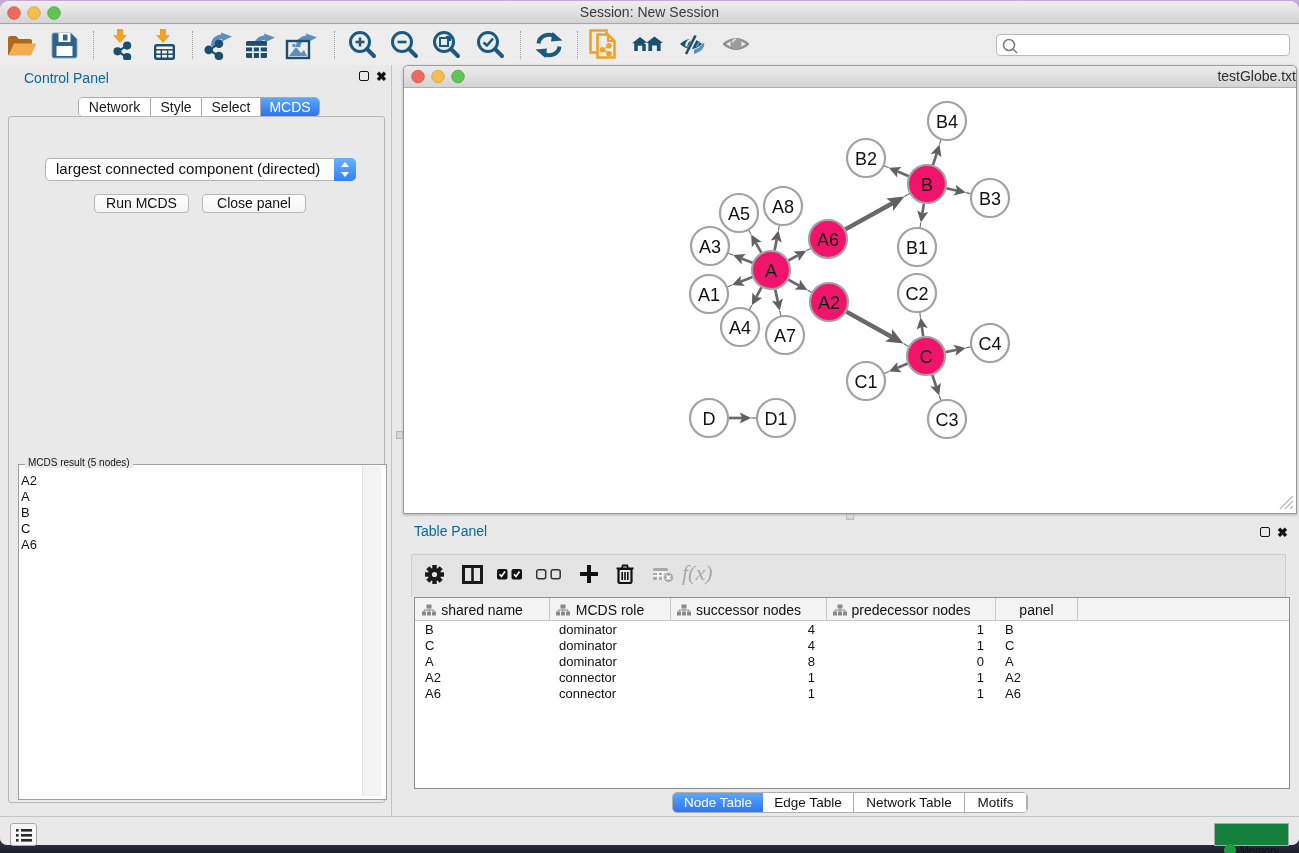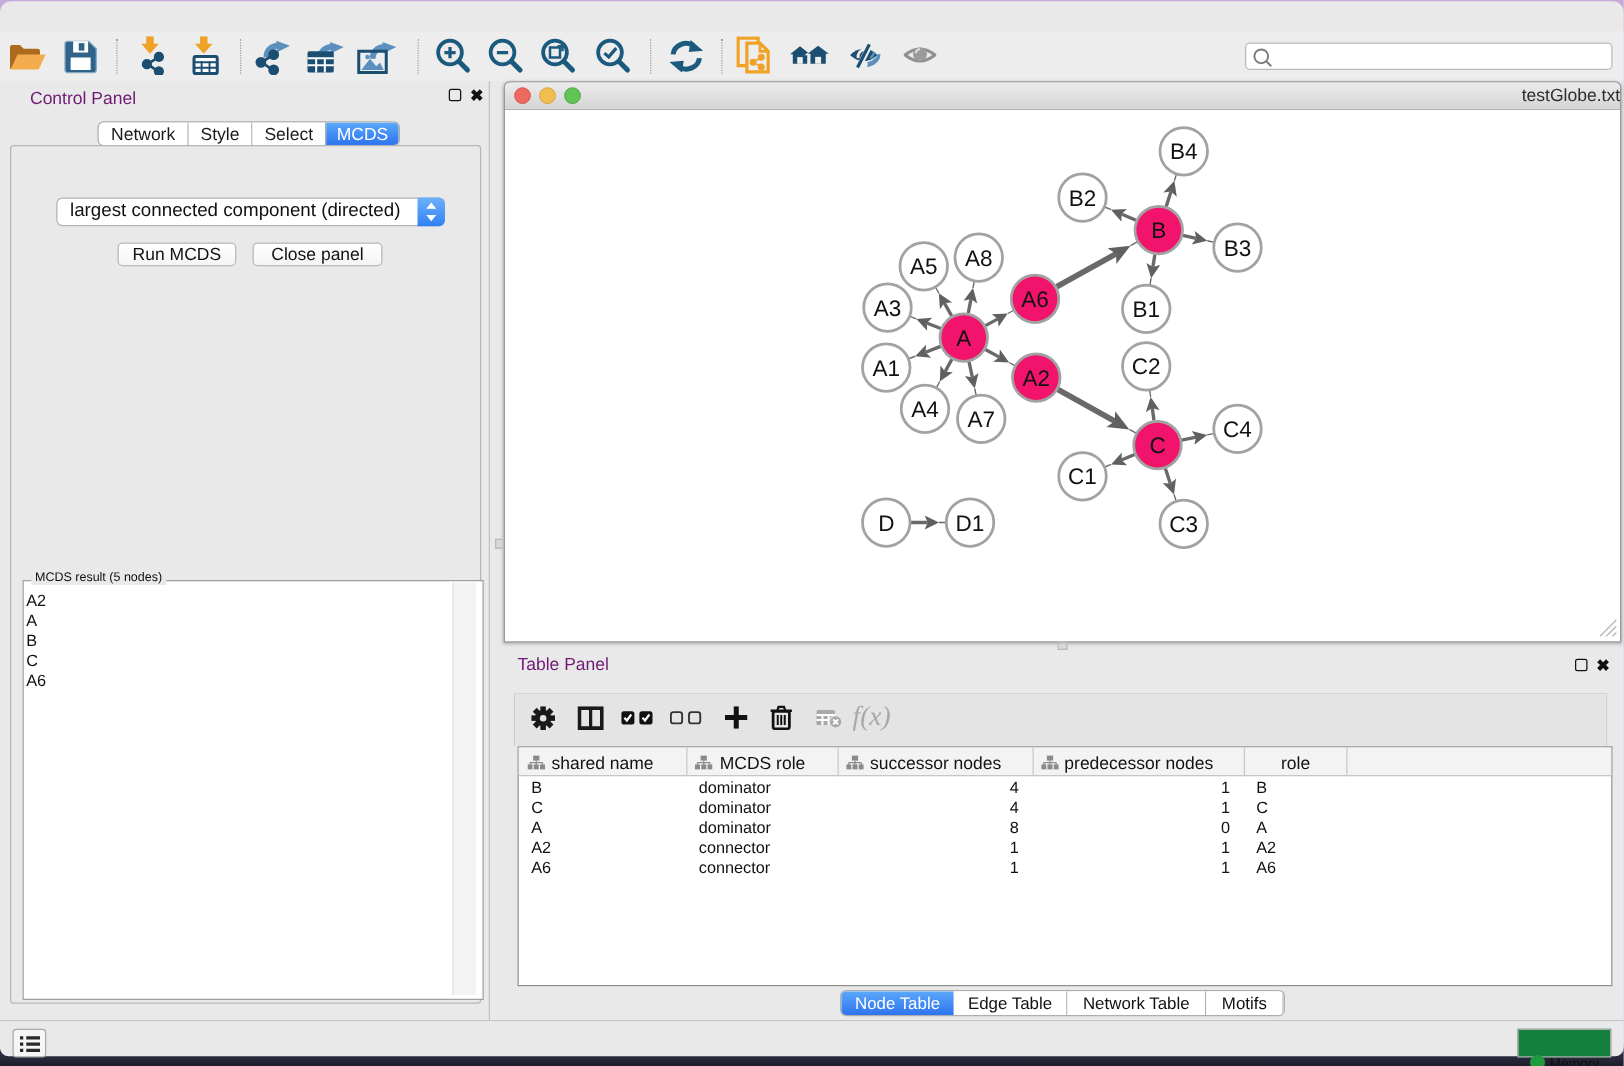--- a/index.html
+++ b/index.html
@@ -5,21 +5,21 @@
 body{background:#c5a9d9;position:relative;font-size:13px;color:#111}
 #deskbot{position:absolute;left:0;top:836px;width:1299px;height:17px;background:linear-gradient(#3c3b57,#1c1c2a)}
 #win{position:absolute;left:0;top:1px;width:1299px;height:844px;background:#e9e9e9;border-radius:9px 9px 7px 7px}
 #titlebar{position:absolute;left:0;top:0;width:100%;height:23px;background:linear-gradient(#efefef,#d3d3d3);border-bottom:1px solid #a6a6a6;border-radius:9px 9px 0 0}
 #titlebar .t{position:absolute;left:0;right:0;top:3px;text-align:center;font-size:14px;color:#3a3a3a}
 #toolbar{position:absolute;left:0;top:24px;width:100%;height:40px;background:#ededed}
 .vsep{position:absolute;top:30px;height:28px;width:0;border-left:1px dotted #9f9f9f}
 #search{position:absolute;left:996px;top:9px;width:294px;height:22px;background:#fff;border:1px solid #b9b9b9;border-radius:4px}
 #content{position:absolute;left:0;top:64px;width:1299px;height:752px;background:#e9e9e9}
 #cpanel{position:absolute;left:0;top:0;width:392px;height:752px;border-right:1px solid #c2c2c2}
-.phead{font-size:14px;color:#701a75}
+.phead{font-size:14px;color:#0369a1}
 #cptitle{position:absolute;left:24px;top:5px}
 .flbtn{position:absolute;width:10px;height:10px;border:1.6px solid #111;border-radius:2px}
 .clbtn{position:absolute;font-size:13px;font-weight:bold;color:#111;line-height:10px}
 #tabs{position:absolute;left:78px;top:32px;height:20px;display:flex;border:1px solid #ababab;border-radius:5px;overflow:hidden;background:#fff}
 .tab{font-size:14px;line-height:19px;text-align:center;border-right:1px solid #ababab;background:#fff;color:#1a1a1a}
 .tab.sel{background:linear-gradient(#5ba8fa,#2e74ee);color:#fff;border-right:none}
 #tabpane{position:absolute;left:8px;top:51px;width:377px;height:687px;border:1px solid #b6b6b6;border-radius:3px;background:#e9e9e9}
 #optlab{position:absolute;left:7px;width:100%;top:18px;text-align:center;font-size:15px}
 #combo{position:absolute;left:36px;top:41px;width:311px;height:23px;background:#fff;border:1px solid #b3b3b3;border-radius:5px}
 #combo .txt{position:absolute;left:10px;top:0.5px;font-size:15px}
@@ -47,20 +47,28 @@
 .btab{font-size:13.5px;line-height:20px;text-align:center;border-right:1px solid #aeaeae;background:#fff}
 .btab.sel{background:linear-gradient(#5ba8fa,#2e74ee);color:#fff;border-right:none}
 #statusbar{position:absolute;left:0;top:815px;width:1299px;height:28px;border-radius:0 0 7px 7px;border-top:1px solid #c4c4c4;background:#e9e9e9}
 #listbtn{position:absolute;left:10px;top:6px;width:27px;height:23px;background:#f6f6f6;border:1px solid #a9a9a9;border-radius:3px}
 #membtn{position:absolute;right:10px;top:6px;width:75px;height:23px;background:#15803d;border:1px solid #a9a9a9;font-size:11px;text-align:center;padding-top:20px}
 #memdot{display:inline-block;width:12px;height:12px;border-radius:50%;background:#1d9b3d;vertical-align:-2px;margin-right:4px}
 .sg{position:absolute;background:#d8d8d8;border:1px solid #b9b9b9}
 </style></head><body>
 <div id="deskbot"></div>
 <div id="win">
+ <div id="titlebar">
+  <svg width="70" height="23" style="position:absolute;left:0;top:0">
+        <circle cx="14" cy="12" r="6.3" fill="#ed6a5e" stroke="#d5554a" stroke-width="0.8"></circle>
+        <circle cx="34" cy="12" r="6.3" fill="#f4bd4f" stroke="#d6a243" stroke-width="0.8"></circle>
+        <circle cx="54" cy="12" r="6.3" fill="#61c454" stroke="#4ca73e" stroke-width="0.8"></circle>
+      </svg>
+  <div class="t">Session: New Session</div>
+ </div>
  <div id="toolbar">
   <svg style="position:absolute;left:6px;top:6px" width="32" height="28" viewBox="0 0 32 28">
         <path d="M2 24 L2 7 Q2 5 4 5 L10 5 L13 8 L24 8 Q26 8 26 10 L26 22 L10 22 Z" fill="#ad6a1e"></path>
         <path d="M2.5 24.5 L8 12.5 L30.5 12.5 L25 24.5 Z" fill="#f4ad4e"></path>
       </svg>
       <svg style="position:absolute;left:50px;top:5px" width="29" height="30" viewBox="0 0 29 30">
         <path d="M2 5 Q2 3 4 3 L21 3 L27 9 L27 26 Q27 28 25 28 L4 28 Q2 28 2 26 Z" fill="#2f6389" stroke="#84a9c4" stroke-width="1"></path>
         <rect x="8.5" y="3" width="12" height="9" fill="#ffffff"></rect>
         <rect x="13" y="4.5" width="4.5" height="6" fill="#2f6389"></rect>
         <rect x="6.5" y="16" width="16" height="10" fill="#ffffff"></rect>
@@ -401,21 +409,21 @@
             <path d="M13.5 9.5 L17.5 13.5 M17.5 9.5 L13.5 13.5" stroke="#fff" stroke-width="1.6"></path>
           </svg>
     <div style="position:absolute;left:270px;top:5px;font-family:'Liberation Serif',serif;font-style:italic;font-size:22px;color:#a9a9a9">f(x)</div>
    </div>
    <div id="ttable">
     <div id="thead">
       <div class="hcell" style="left:0;width:135px">shared name</div>
       <div class="hcell" style="left:135px;width:121px">MCDS role</div>
       <div class="hcell" style="left:256px;width:156px">successor nodes</div>
       <div class="hcell" style="left:412px;width:169px">predecessor nodes</div>
-      <div class="hcell" style="left:581px;width:82px">role</div>
+      <div class="hcell" style="left:581px;width:82px">panel</div>
       <svg style="position:absolute;left:7px;top:6px" width="14" height="12" viewBox="0 0 14 12">
               <rect x="4.5" y="0.5" width="5" height="4" fill="#8a8a8a"></rect>
               <rect x="0" y="7.5" width="4" height="4" fill="#8a8a8a"></rect>
               <rect x="5" y="7.5" width="4" height="4" fill="#8a8a8a"></rect>
               <rect x="10" y="7.5" width="4" height="4" fill="#8a8a8a"></rect>
               <g stroke="#8a8a8a" stroke-width="1">
                 <line x1="7" y1="4.5" x2="7" y2="6"></line>
                 <line x1="2" y1="6" x2="12" y2="6"></line>
                 <line x1="2" y1="6" x2="2" y2="7.5"></line>
                 <line x1="7" y1="6" x2="7" y2="7.5"></line>

